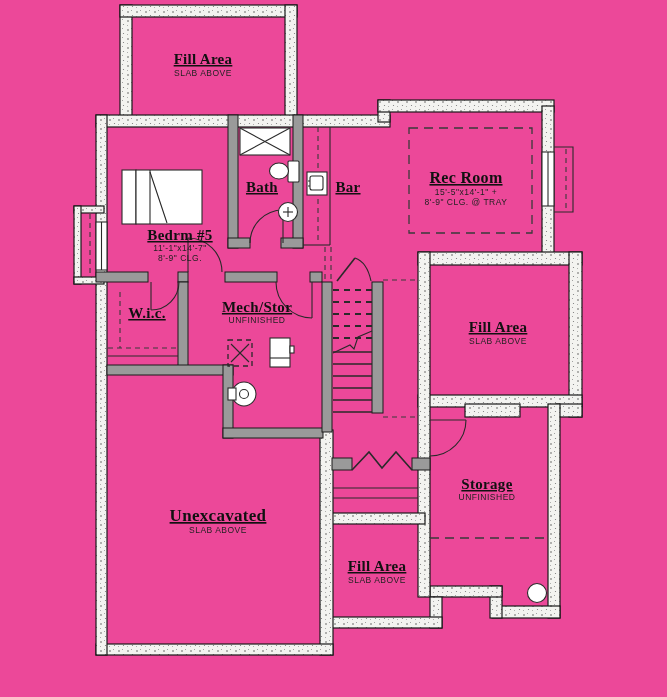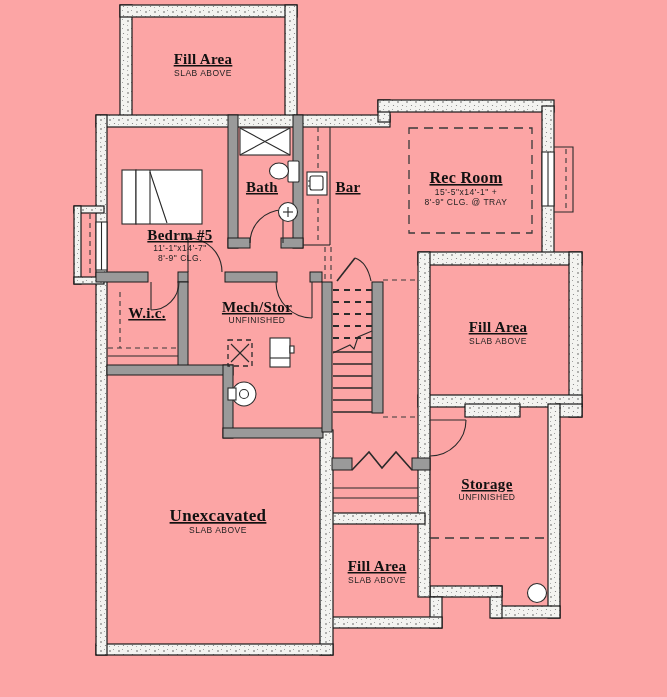--- a/index.html
+++ b/index.html
@@ -1,16 +1,16 @@
 <!DOCTYPE html>
 <html><head>
 <meta charset="utf-8">
 <style>
   html,body{margin:0;padding:0;background:#ffffff;}
-  .page{position:relative;width:667px;height:697px;background:#fca5a5;overflow:hidden;
+  .page{position:relative;width:667px;height:697px;background:#ec4899;overflow:hidden;
         font-family:"Liberation Sans",sans-serif;}
   svg{display:block;}
   .ext{fill:url(#conc);stroke:#1a1a1a;stroke-width:1.2;}
   .int{fill:#9a9a9a;stroke:#1a1a1a;stroke-width:1;}
   .thin{fill:none;stroke:#2a2a2a;stroke-width:1.1;}
   .thin2{fill:none;stroke:#2a2a2a;stroke-width:1.6;}
   .fix{fill:#ffffff;stroke:#2a2a2a;stroke-width:1.1;}
   .dash{fill:none;stroke:#3a3a3a;stroke-width:1.3;stroke-dasharray:9 6;}
   .dash-sm{fill:none;stroke:#3a3a3a;stroke-width:1.1;stroke-dasharray:5 4;}
   .tread{stroke:#2a2a2a;stroke-width:1.4;}

